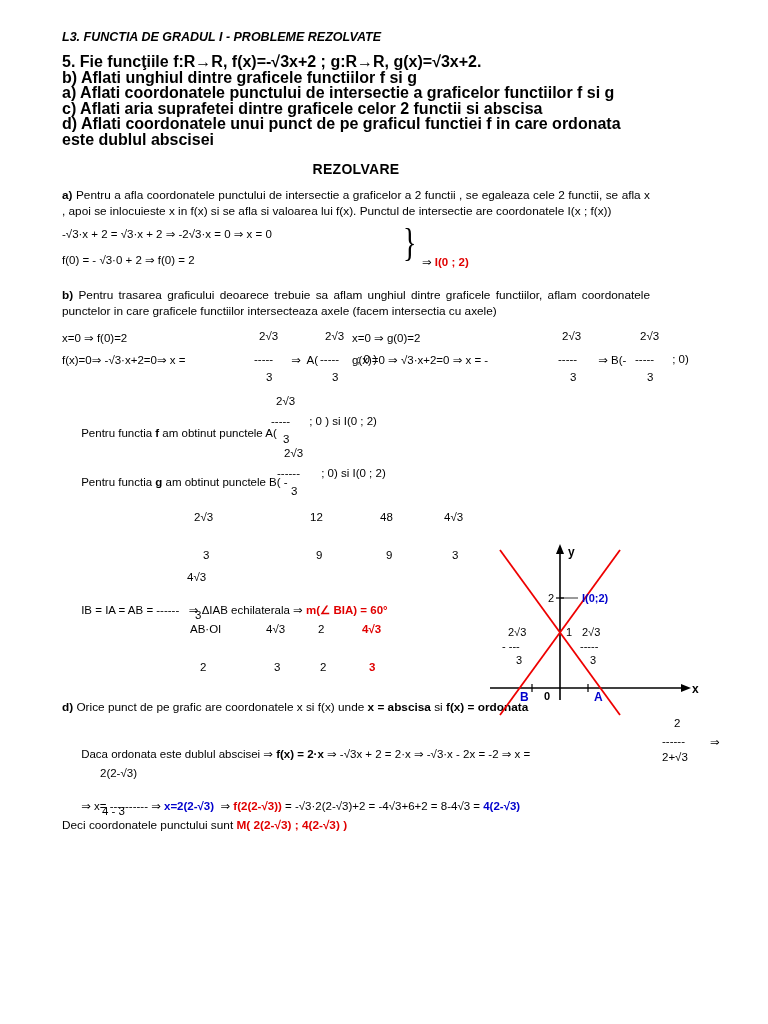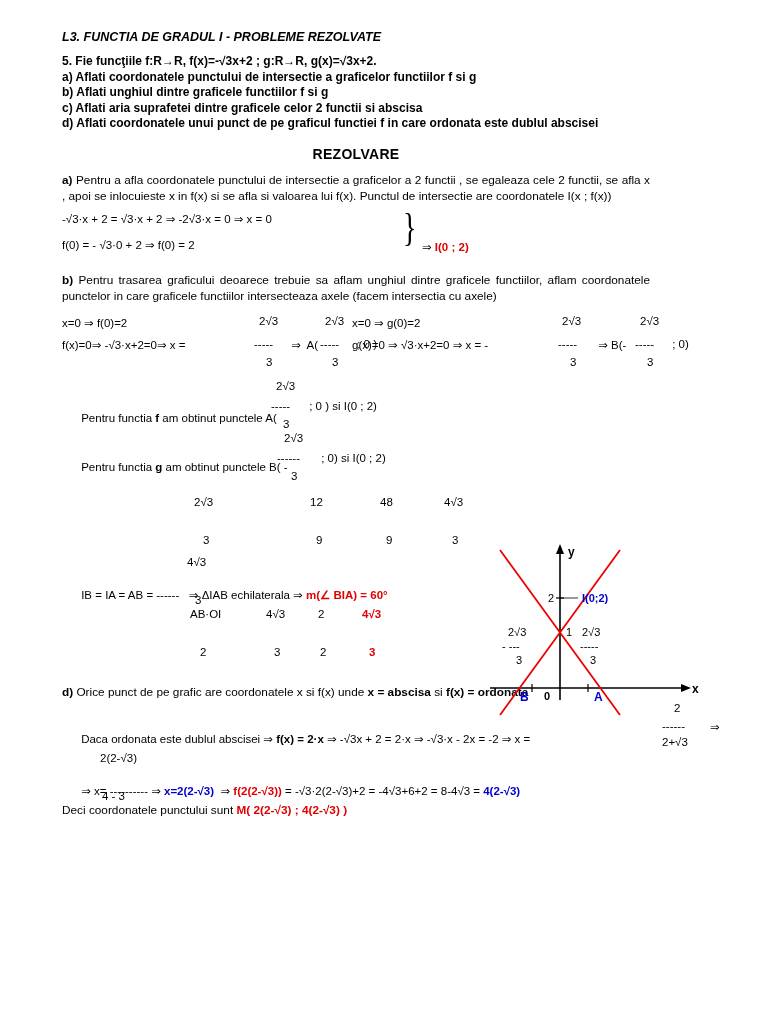--- a/index.html
+++ b/index.html
@@ -21,21 +21,21 @@
     padding: 30px 30px 0 62px;
   }
   .title {
     font-weight: bold;
     font-style: italic;
     font-size: 12.5px;
     margin-bottom: 10px;
   }
   .problem-line {
     font-weight: bold;
-    font-size: 12px;
+    font-size: 16px;
     line-height: 15.5px;
   }
   .center-head {
     text-align: center;
     font-weight: bold;
     font-size: 14px;
     margin: 14px 0 10px 0;
     letter-spacing: 0.3px;
   }
   .para {
@@ -84,22 +84,22 @@
 
 <div class="page">
 
   <div class="title">L3. FUNCTIA DE GRADUL I - PROBLEME REZOLVATE</div>
 
   <div>
     <div class="problem-line">
       <span>5.</span>
       <span>Fie funcţiile f:R→R, f(x)=-√3x+2 ; g:R→R, g(x)=√3x+2.</span>
     </div>
+    <div class="problem-line">b) Aflati unghiul dintre graficele functiilor f si g</div>
     <div class="problem-line">a) Aflati coordonatele punctului de intersectie a graficelor functiilor f si g</div>
-    <div class="problem-line">b) Aflati unghiul dintre graficele functiilor f si g</div>
     <div class="problem-line">c) Aflati aria suprafetei dintre graficele celor 2 functii si abscisa</div>
     <div class="problem-line">d) Aflati coordonatele unui punct de pe graficul functiei f in care ordonata este dublul abscisei</div>
   </div>
 
   <div class="center-head">REZOLVARE</div>
 
   <div class="para">
     <b>a)</b>
     <span>Pentru a afla coordonatele punctului de intersectie a graficelor a 2 functii , se egaleaza cele 2 functii, se afla x , apoi se inlocuieste x in f(x) si se afla si valoarea lui f(x). Punctul de intersectie are coordonatele I(x ; f(x))</span>
   </div>

